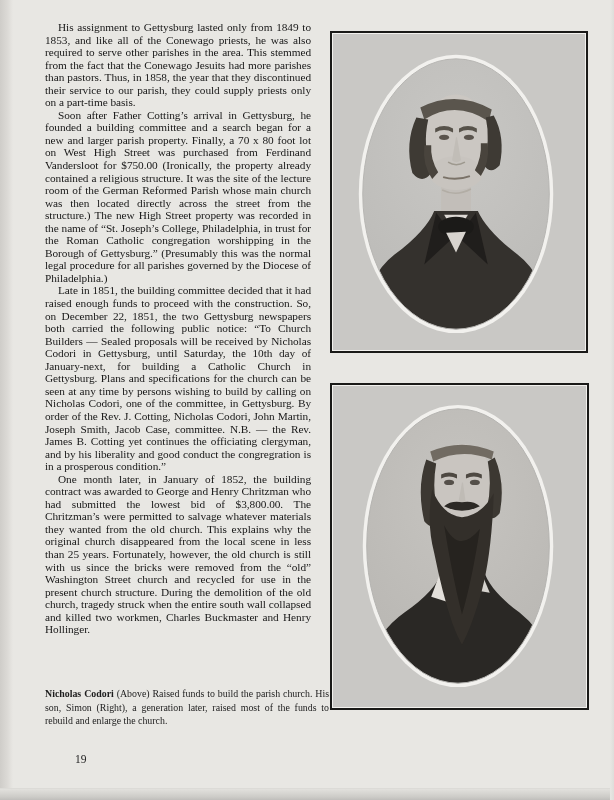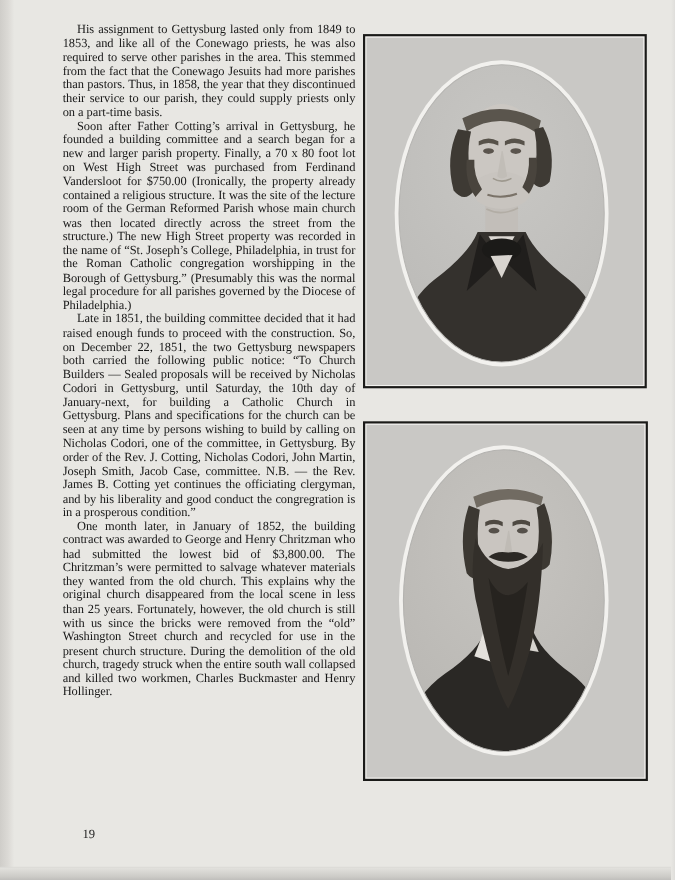--- a/index.html
+++ b/index.html
@@ -20,21 +20,21 @@
     position:absolute;left:0;bottom:0;width:614px;height:11px;
     background:linear-gradient(180deg,#e2e1dd 0%,#cdccc8 70%,#bfbebb 100%);
     border-top:1px solid #dcdbd7;
   }
   .right-edge{
     position:absolute;right:0;top:0;width:4px;height:800px;
     background:linear-gradient(270deg,#dedddA 0%,#e8e7e3 100%);
   }
   
   .text-col{
-    position:absolute;left:57px;top:21px;width:266px;
+    position:absolute;left:45px;top:21px;width:266px;
     font-size:11.3px;line-height:12.55px;
     color:#171717;
     text-align:justify;
     letter-spacing:-0.05px;
   }
   .text-col p{margin:0;text-indent:13px;}
   
   .photo-frame{
     position:absolute;
     box-sizing:border-box;
@@ -171,19 +171,22 @@
 
         <path d="M 100,104 Q 94,138 102,168 Q 110,208 120,238 Q 126,254 130,260 Q 140,242 150,206 Q 160,168 162,108 Q 150,130 130,132 Q 110,130 100,104 Z" fill="#332f2a"></path>
         <path d="M 112,140 Q 120,190 130,230 Q 140,196 148,144 Q 138,156 130,156 Q 120,156 112,140 Z" fill="#26231f"></path>
 
         <path d="M 112,121 Q 130,130 148,121 Q 141,115 130,117 Q 119,115 112,121 Z" fill="#2c2925"></path>
       </g>
       <ellipse cx="126" cy="161" rx="92" ry="138" fill="none" stroke="#b4b3b0" stroke-width="1"></ellipse>
     </svg>
   </div>
 
+  <div class="caption">
+    <span class="lead">Nicholas Codori</span><span> (Above) Raised funds to build the parish church. His son, Simon (Right), a generation later, raised most of the funds to rebuild and enlarge the church.</span>
+  </div>
 
   <div class="page-number">19</div>
 
   <div class="bottom-edge"></div>
   <div class="right-edge"></div>
 
 </div>
 
 </body></html>

